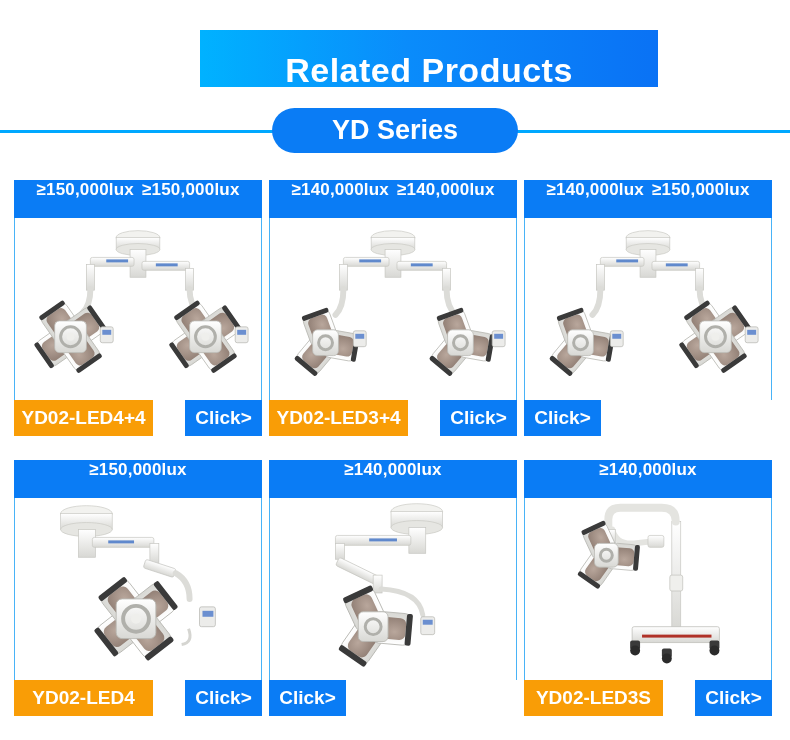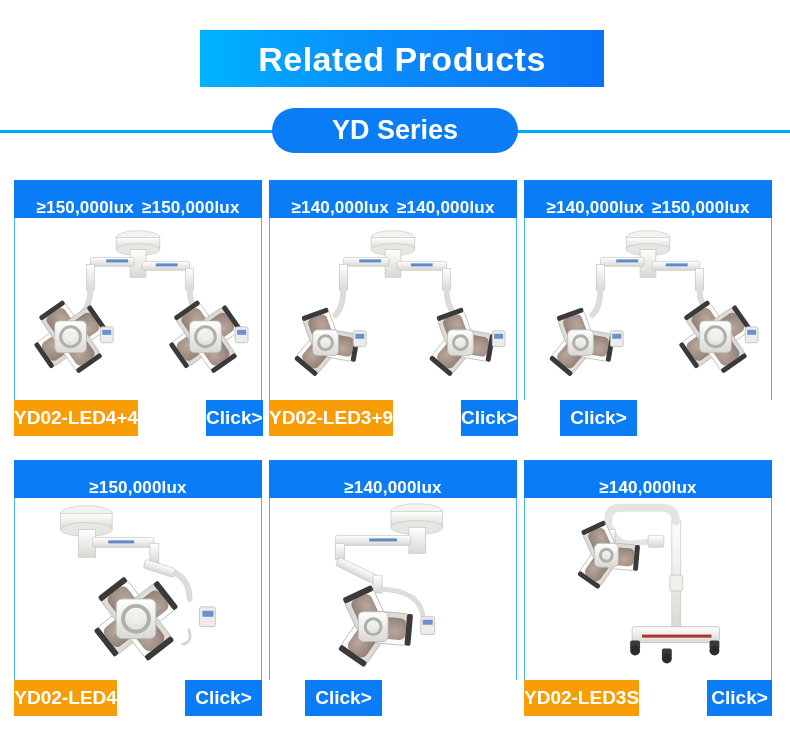--- a/index.html
+++ b/index.html
@@ -10,23 +10,23 @@
     overflow: hidden;
   }
   .page { position: relative; width: 790px; height: 740px; }
 
   
   .header-zone {
     position: absolute; left: 0; top: 0; width: 790px; height: 100px;
   }
   .title-banner {
     position: absolute; left: 200px; top: 30px;
-    width: 404px; height: 57px;
+    width: 458px; height: 57px;
     background: linear-gradient(to right, #00b2ff 0%, #0a8cfb 45%, #0a72f5 100%);
-    display: flex; align-items: center; justify-content: center;
+    display: flex; align-items: flex-end; justify-content: center;
   }
   .title-banner span {
     color: #ffffff; font-size: 34px; font-weight: bold; letter-spacing: 0.5px;
     line-height: 1;
   }
 
   
   .series-zone {
     position: absolute; left: 0; top: 108px; width: 682px; height: 48px;
   }
@@ -53,21 +53,21 @@
     display: flex; flex-direction: column;
   }
   .card.r1 { top: 6px; height: 256px; }
   .card.r2 { top: 286px; height: 256px; }
   .card.c1 { left: 14px; }
   .card.c2 { left: 269px; }
   .card.c3 { left: 524px; }
 
   .card-header {
     height: 38px; background: #0a7cf5;
-    display: flex; align-items: flex-end; justify-content: center;
+    display: flex; align-items: flex-start; justify-content: center;
     color: #ffffff; font-size: 17px; font-weight: bold;
     white-space: nowrap; letter-spacing: 0.2px;
   }
   .card-header .luxgap { display: inline-block; width: 8px; }
 
   .card-body {
     flex: 1;
     border-left: 1.5px solid #49b3f7;
     border-right: 1.5px solid #49b3f7;
     background: #ffffff;
@@ -82,21 +82,20 @@
   .footer-name {
     flex: 1; background: #f99d06;
     display: flex; align-items: center; justify-content: center;
     color: #ffffff; font-size: 19px; font-weight: bold; white-space: nowrap;
   }
   .footer-click {
     width: 77px; background: #0a7cf5;
     display: flex; align-items: center; justify-content: center;
     color: #ffffff; font-size: 19px; font-weight: bold;
     cursor: pointer;
-    margin-left: 36px;
   }
 </style>
 </head>
 <body>
 
 <div class="page">
 
   <div class="header-zone">
     <div class="title-banner">
       <span>Related Products</span>
@@ -282,21 +281,21 @@
             <rect x="-13" y="-13" width="26" height="26" rx="5" fill="url(#mtl2)" stroke="#b9b9b4" stroke-width="0.8"></rect>
             <circle cx="0" cy="0" r="7" fill="none" stroke="#b0b0ab" stroke-width="3"></circle>
           </g>
           <rect x="84" y="112" width="13" height="16" rx="2" fill="#ececea" stroke="#b5b5b0" stroke-width="0.7"></rect>
           <rect x="86" y="115" width="9" height="5" fill="#6b8fd0"></rect>
           <rect x="224" y="112" width="13" height="16" rx="2" fill="#ececea" stroke="#b5b5b0" stroke-width="0.7"></rect>
           <rect x="226" y="115" width="9" height="5" fill="#6b8fd0"></rect>
         </svg>
       </div>
       <div class="card-footer">
-        <div class="footer-name">YD02-LED3+9</div>
+        <div class="footer-name">YD02-LED3+4</div>
         <div class="footer-click">Click&gt;</div>
       </div>
     </div>
 
     <div class="card r1 c3">
       <div class="card-header">
         <span>≥140,000lux</span>
         <span class="luxgap"></span>
         <span>≥150,000lux</span>
       </div>

